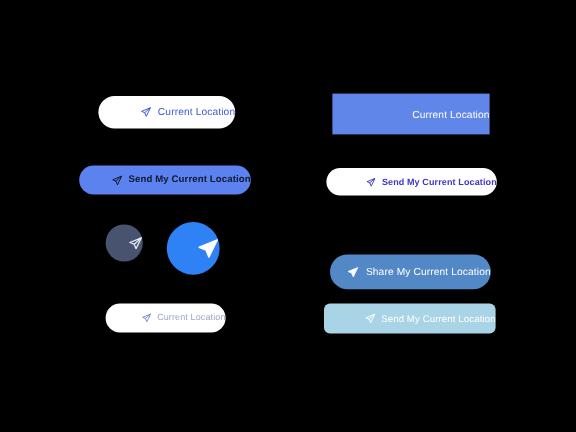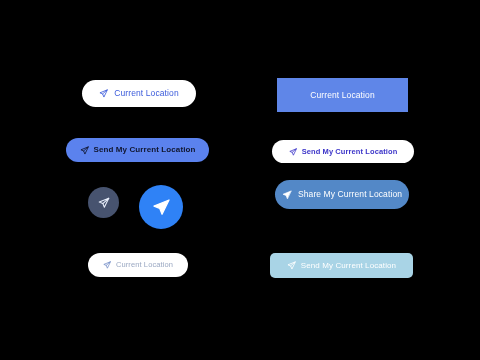--- a/index.html
+++ b/index.html
@@ -16,21 +16,21 @@
   }
   .stage {
     position: absolute;
     inset: 0;
     background: #000000;
   }
   .btn {
     position: absolute;
     display: flex;
     align-items: center;
-    justify-content: center;
+    justify-content: flex-end;
     box-sizing: border-box;
     white-space: nowrap;
     user-select: none;
   }
   .btn .label {
     letter-spacing: 0.1px;
     line-height: 1;
   }
   .btn .ico {
     display: inline-flex;
@@ -99,21 +99,21 @@
     left: 272px; top: 140px; width: 142px; height: 23px;
     background: #ffffff;
     border-radius: 11.5px;
     gap: 5px;
     font-size: 7.5px;
   }
   #btn-right-2 .label { color: #3c35c9; font-weight: 600; }
 
   
   #btn-right-3 {
-    left: 275px; top: 180px; width: 134px; height: 29px;
+    left: 275px; top: 212px; width: 134px; height: 29px;
     background: #5388c7;
     border-radius: 14.5px;
     gap: 6px;
     font-size: 8.5px;
   }
   #btn-right-3 .label { color: #ffffff; }
 
   
   #btn-right-4 {
     left: 270px; top: 253px; width: 143px; height: 25px;

